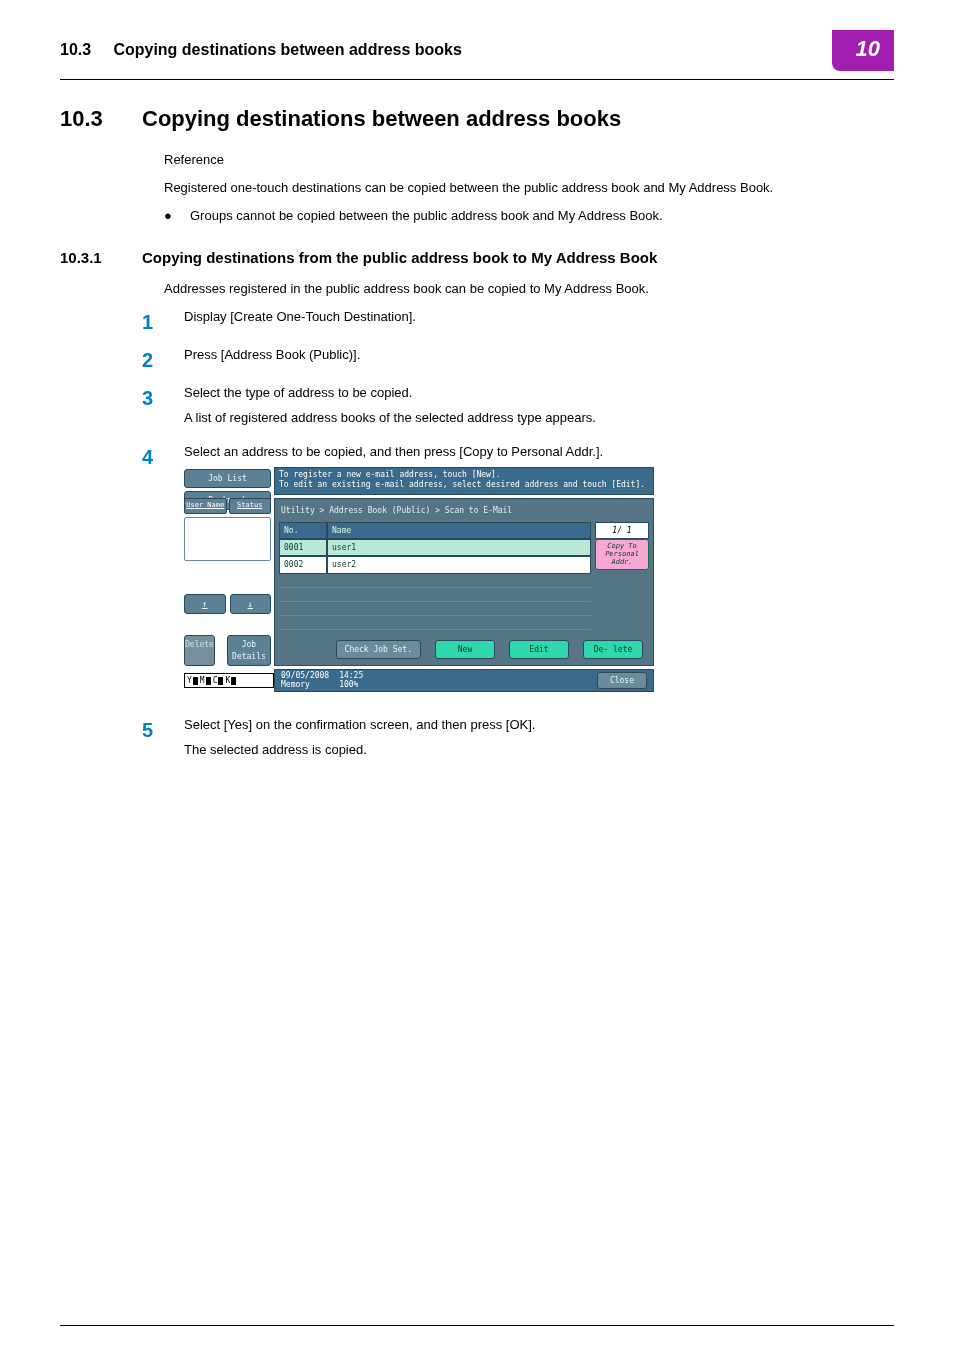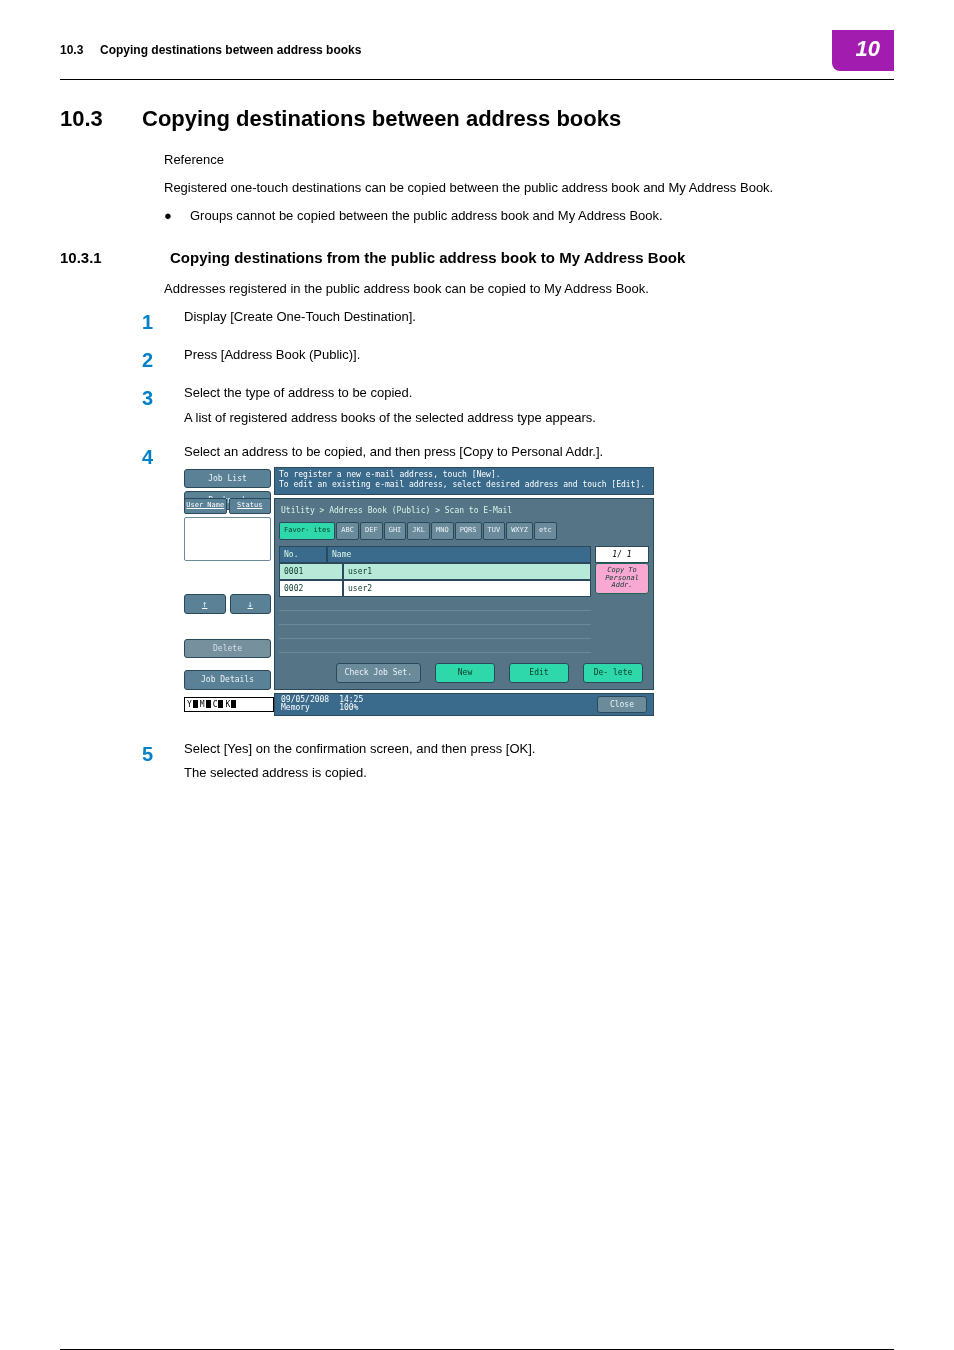--- a/index.html
+++ b/index.html
@@ -16,21 +16,21 @@
     padding: 30px 60px 20px 60px;
     position: relative;
   }
   .header-row {
     display: flex;
     justify-content: space-between;
     align-items: center;
     margin-bottom: 8px;
   }
   .header-left {
-    font-size: 12px;
+    font-size: 16px;
     font-weight: bold;
   }
   .header-badge {
     background: #a21caf;
     color: #fff;
     font-size: 22px;
     font-weight: bold;
     font-style: italic;
     padding: 4px 14px 6px 24px;
     border-radius: 0 0 0 8px;
@@ -53,21 +53,20 @@
   }
   .sec-title {
     font-size: 22px;
     font-weight: bold;
   }
   .sub-title-row {
     display: flex;
     align-items: flex-start;
     margin-bottom: 12px;
     margin-top: 22px;
-    gap: 28px;
   }
   .sub-num {
     font-size: 15px;
     font-weight: bold;
     width: 82px;
     flex-shrink: 0;
   }
   .sub-title {
     font-size: 15px;
     font-weight: bold;
@@ -168,21 +167,21 @@
   .arrow-btn {
     flex: 1;
     background: #5b8196;
     border: 1px solid #2a4a5c;
     border-radius: 3px;
     text-align: center;
     padding: 3px 0;
     color: #eaf4f9;
     font-size: 9px;
   }
-  .side-bottom { display: flex; flex-direction: column; gap: 12px; }
+  .side-bottom { display: flex; gap: 12px; }
   .panel-main {
     flex: 1;
     background: #557587;
     border: 1px solid #2a4a5c;
     padding: 4px 4px 6px 4px;
     display: flex;
     flex-direction: column;
   }
   .breadcrumb {
     color: #d9f5e8;
@@ -222,21 +221,21 @@
   .lh-name { flex: 1; }
   .list-row { display: flex; }
   .lr-cell {
     background: #b8e8d8;
     color: #0a3a2a;
     border: 1px solid #2a4a5c;
     padding: 2px 4px;
     font-size: 8px;
   }
   .list-row.alt .lr-cell { background: #fff; }
-  .lr-no { width: 64px; }
+  .lr-no { width: 48px; }
   .lr-name { flex: 1; }
   .list-empty-row { height: 14px; border-bottom: 1px solid #6b8a9a; }
   .list-right-col {
     width: 54px;
     display: flex;
     flex-direction: column;
     justify-content: flex-start;
     font-style: italic;
   }
   .page-ind {
@@ -411,32 +410,20 @@
               </div>
             </div>
             <div class="side-bottom">
               <div class="p-btn ghost">Delete</div>
               <div class="p-btn">Job Details</div>
             </div>
           </div>
 
           <div class="panel-main">
             <div class="breadcrumb">Utility &gt; Address Book (Public) &gt; Scan to E-Mail</div>
-            <div class="tabs-row">
-              <div class="tab sel">Favor- ites</div>
-              <div class="tab">ABC</div>
-              <div class="tab">DEF</div>
-              <div class="tab">GHI</div>
-              <div class="tab">JKL</div>
-              <div class="tab">MNO</div>
-              <div class="tab">PQRS</div>
-              <div class="tab">TUV</div>
-              <div class="tab">WXYZ</div>
-              <div class="tab">etc</div>
-            </div>
 
             <div class="list-area">
               <div class="list-table">
                 <div class="list-header">
                   <div class="lh-cell lh-no">No.</div>
                   <div class="lh-cell lh-name">Name</div>
                 </div>
                 <div class="list-row">
                   <div class="lr-cell lr-no">0001</div>
                   <div class="lr-cell lr-name">user1</div>

